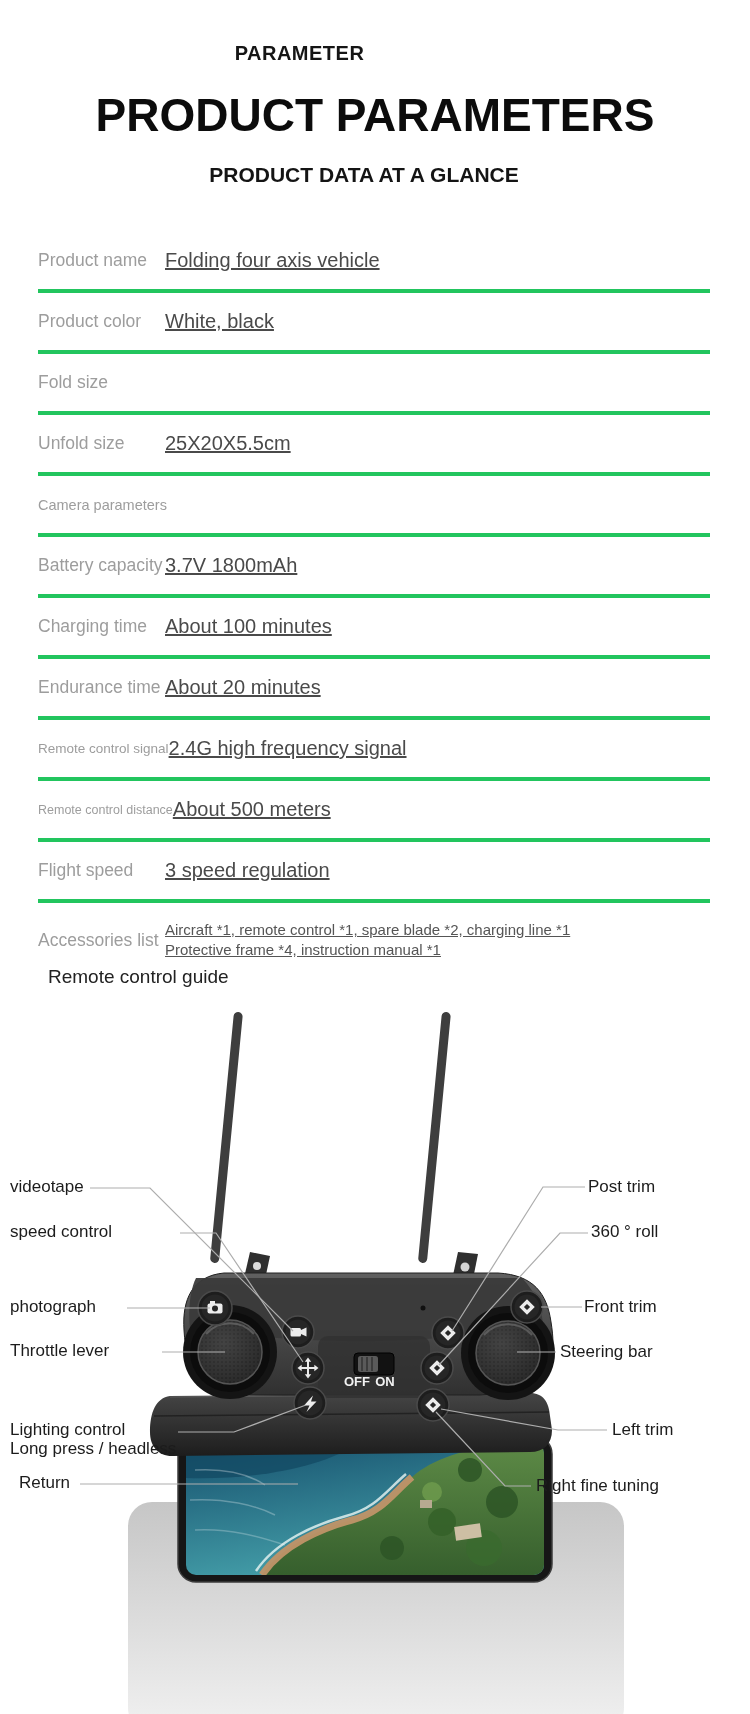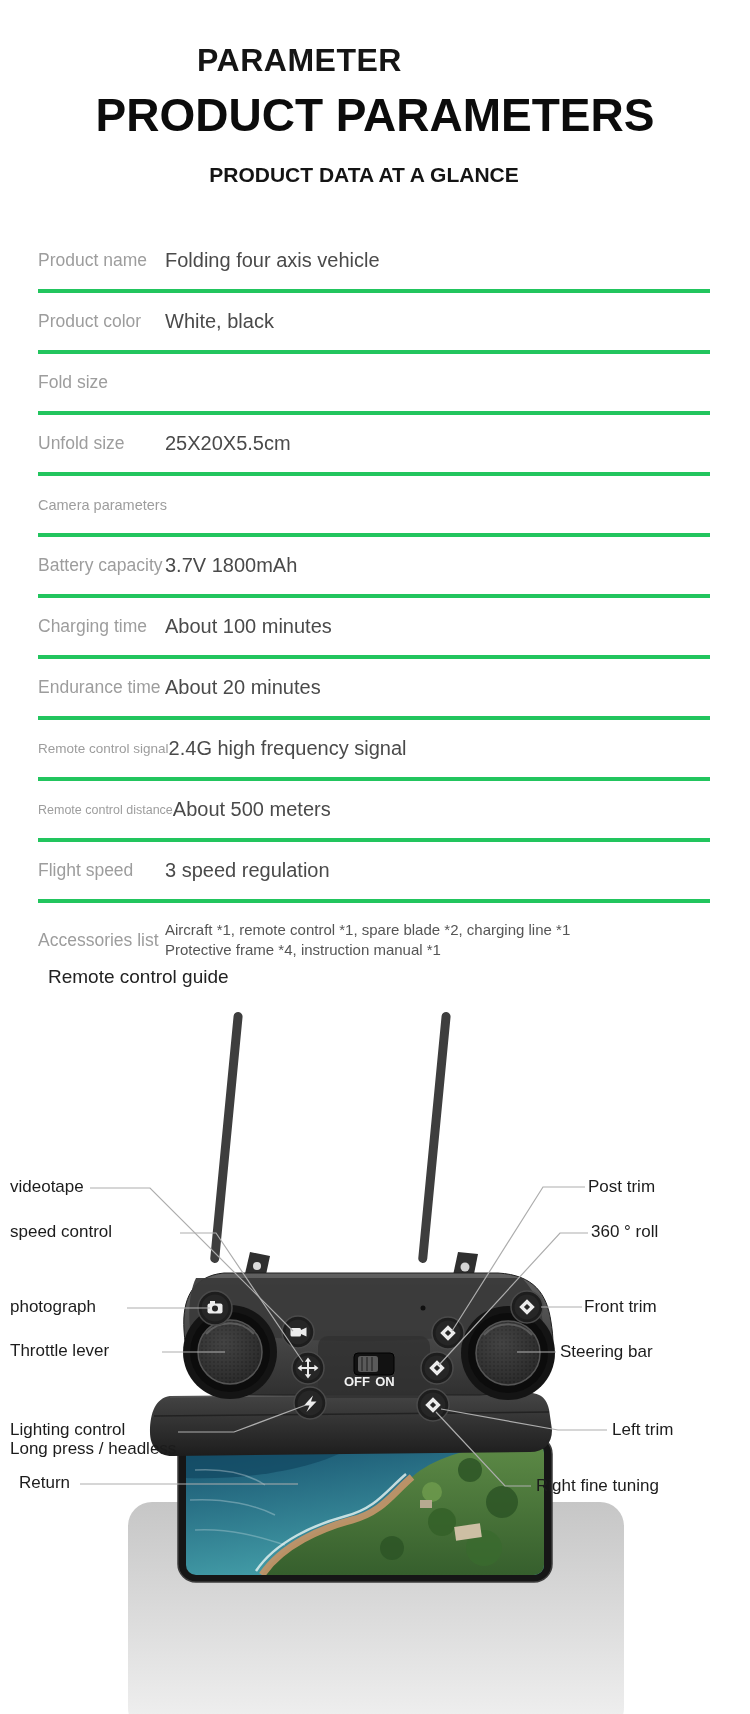--- a/index.html
+++ b/index.html
@@ -1,33 +1,33 @@
 <!DOCTYPE html>
 <html><head>
 <meta charset="utf-8">
 <style>
   html,body{margin:0;padding:0;background:#ffffff;}
   .page{position:relative;width:750px;height:1714px;background:#ffffff;overflow:hidden;
         font-family:"Liberation Sans",sans-serif;color:#111;}
   
   .kicker{position:absolute;top:42px;left:0;width:599px;text-align:center;
-          font-size:32px;font-weight:700;letter-spacing:.5px;color:#151515;}
+          font-size:20px;font-weight:700;letter-spacing:.5px;color:#151515;}
   .title{position:absolute;top:88px;left:0;width:750px;text-align:center;
          font-size:46px;font-weight:700;letter-spacing:0;color:#0c0c0c;margin:0;}
   .subtitle{position:absolute;top:163px;left:0;width:728px;text-align:center;
             font-size:21px;font-weight:700;color:#141414;}
   
   .spec{position:absolute;top:232px;left:38px;width:672px;}
   .row{display:flex;align-items:center;height:57px;border-bottom:4px solid #22c55e;}
   .row.last{border-bottom:none;height:74px;}
   .lbl{flex:0 0 127px;font-size:17.5px;color:#9d9d9d;white-space:nowrap;}
   .lbl.sz-m{font-size:14.5px;}
   .lbl.sz-s{font-size:13.5px;}
   .lbl.sz-xs{font-size:12.5px;}
-  .val{flex:1;font-size:20px;color:#4a4a4a;}
+  .val{flex:1;font-size:20px;color:#4a4a4a;text-decoration:underline;}
   .val.val-multi{font-size:15px;line-height:1.35;white-space:pre-line;color:#555;}
   
   .guide-title{position:absolute;top:966px;left:48px;font-size:19px;color:#222;}
   .diagram{position:absolute;top:1000px;left:0;width:750px;height:714px;}
   .callout{position:absolute;font-size:17px;line-height:22px;color:#1c1c1c;z-index:5;white-space:nowrap;}
   .callout .l2{line-height:19px;}
   .callout.two{line-height:19px;}
   #cl-videotape{top:1176px;left:10px;}
   #cl-speed{top:1221px;left:10px;}
   #cl-photograph{top:1296px;left:10px;}

